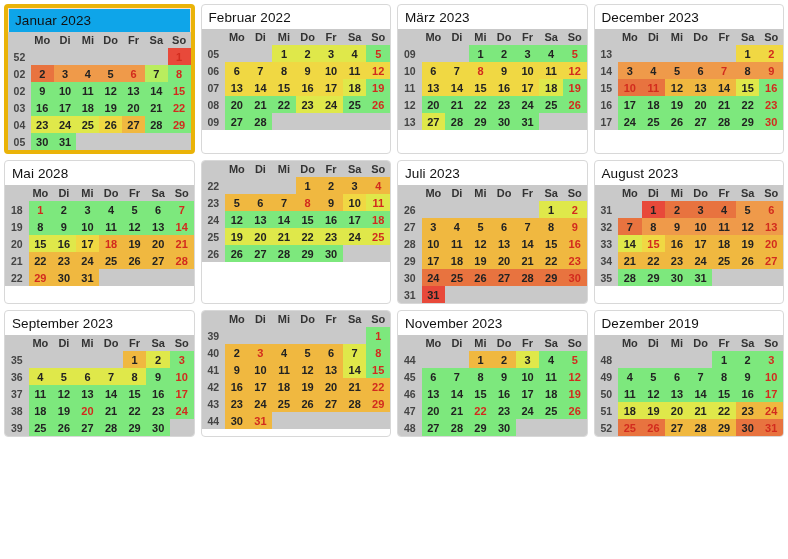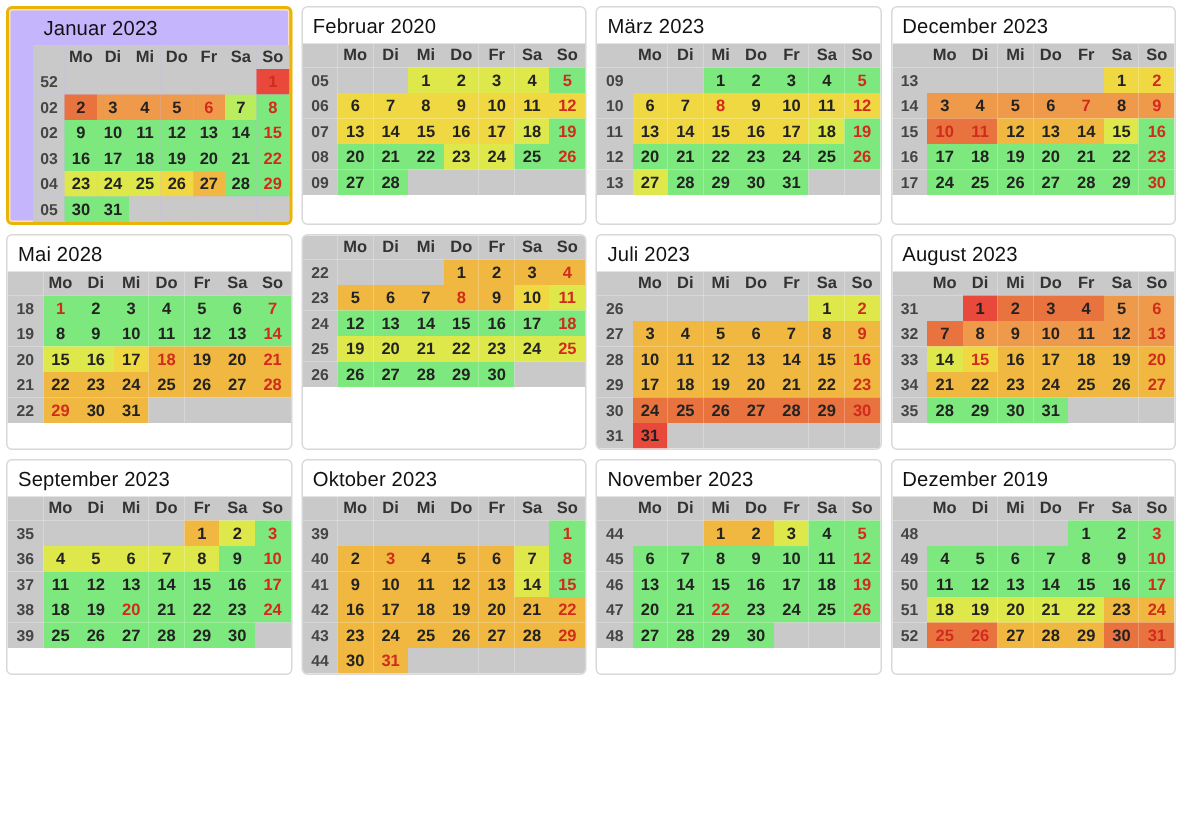--- a/index.html
+++ b/index.html
@@ -1,19 +1,19 @@
 <!DOCTYPE html>
 <html><head>
 <meta charset="utf-8">
 <style>
   html,body{margin:0;padding:0;background:#ffffff;}
   body{font-family:"Liberation Sans",sans-serif;width:788px;height:559px;overflow:hidden;}
   .grid{display:grid;grid-template-columns:repeat(4,1fr);gap:6px;padding:4px 4px;box-sizing:border-box;}
   .month{border:1px solid #d8d8d8;border-radius:4px;background:#fff;padding:0;box-sizing:border-box;overflow:hidden;}
-  .month.highlight{border:2px solid #eab308;box-shadow:0 0 0 1px #fde0c6 inset;background:#c4b5fd;padding-left:16px;}
+  .month.highlight{border:4px solid #eab308;box-shadow:0 0 0 1px #fde0c6 inset;background:#0ea5e9;}
   .mtitle{font-size:13.5px;color:#111;padding:5px 7px 4px 7px;font-weight:400;letter-spacing:.1px;}
   table{border-collapse:collapse;width:100%;table-layout:fixed;}
   td,th{font-size:11px;text-align:center;height:17px;padding:0;font-weight:bold;color:#222;}
   th{background:#c9c9c9;color:#333;font-weight:bold;font-size:11px;height:16px;}
   th.wk{background:#c9c9c9;}
   td.wk{background:#c9c9c9;color:#444;font-weight:bold;font-size:10.5px;width:22px;}
   td.empty{background:#c9c9c9;}
   td.d{width:13.4%;}
   .sun{color:#d22b1e;}
 </style>
@@ -94,21 +94,21 @@
             <td class="d empty"></td>
             <td class="d empty"></td>
             <td class="d empty"></td>
             <td class="d empty"></td>
             <td class="d empty"></td>
           </tr>
         </tbody>
       </table>
     </div>
     <div class="month">
-      <div class="mtitle">Februar 2020</div>
+      <div class="mtitle">Februar 2022</div>
       <table>
         <thead>
           <tr>
             <th class="wk"></th>
             <th>Mo</th>
             <th>Di</th>
             <th>Mi</th>
             <th>Do</th>
             <th>Fr</th>
             <th>Sa</th>
@@ -655,21 +655,20 @@
             <td class="d" style="background: rgb(125, 232, 125);">27</td>
             <td class="d" style="background: rgb(125, 232, 125);">28</td>
             <td class="d" style="background: rgb(125, 232, 125);">29</td>
             <td class="d" style="background: rgb(125, 232, 125);">30</td>
             <td class="d empty"></td>
           </tr>
         </tbody>
       </table>
     </div>
     <div class="month">
-      <div class="mtitle">Oktober 2023</div>
       <table>
         <thead>
           <tr>
             <th class="wk"></th>
             <th>Mo</th>
             <th>Di</th>
             <th>Mi</th>
             <th>Do</th>
             <th>Fr</th>
             <th>Sa</th>

